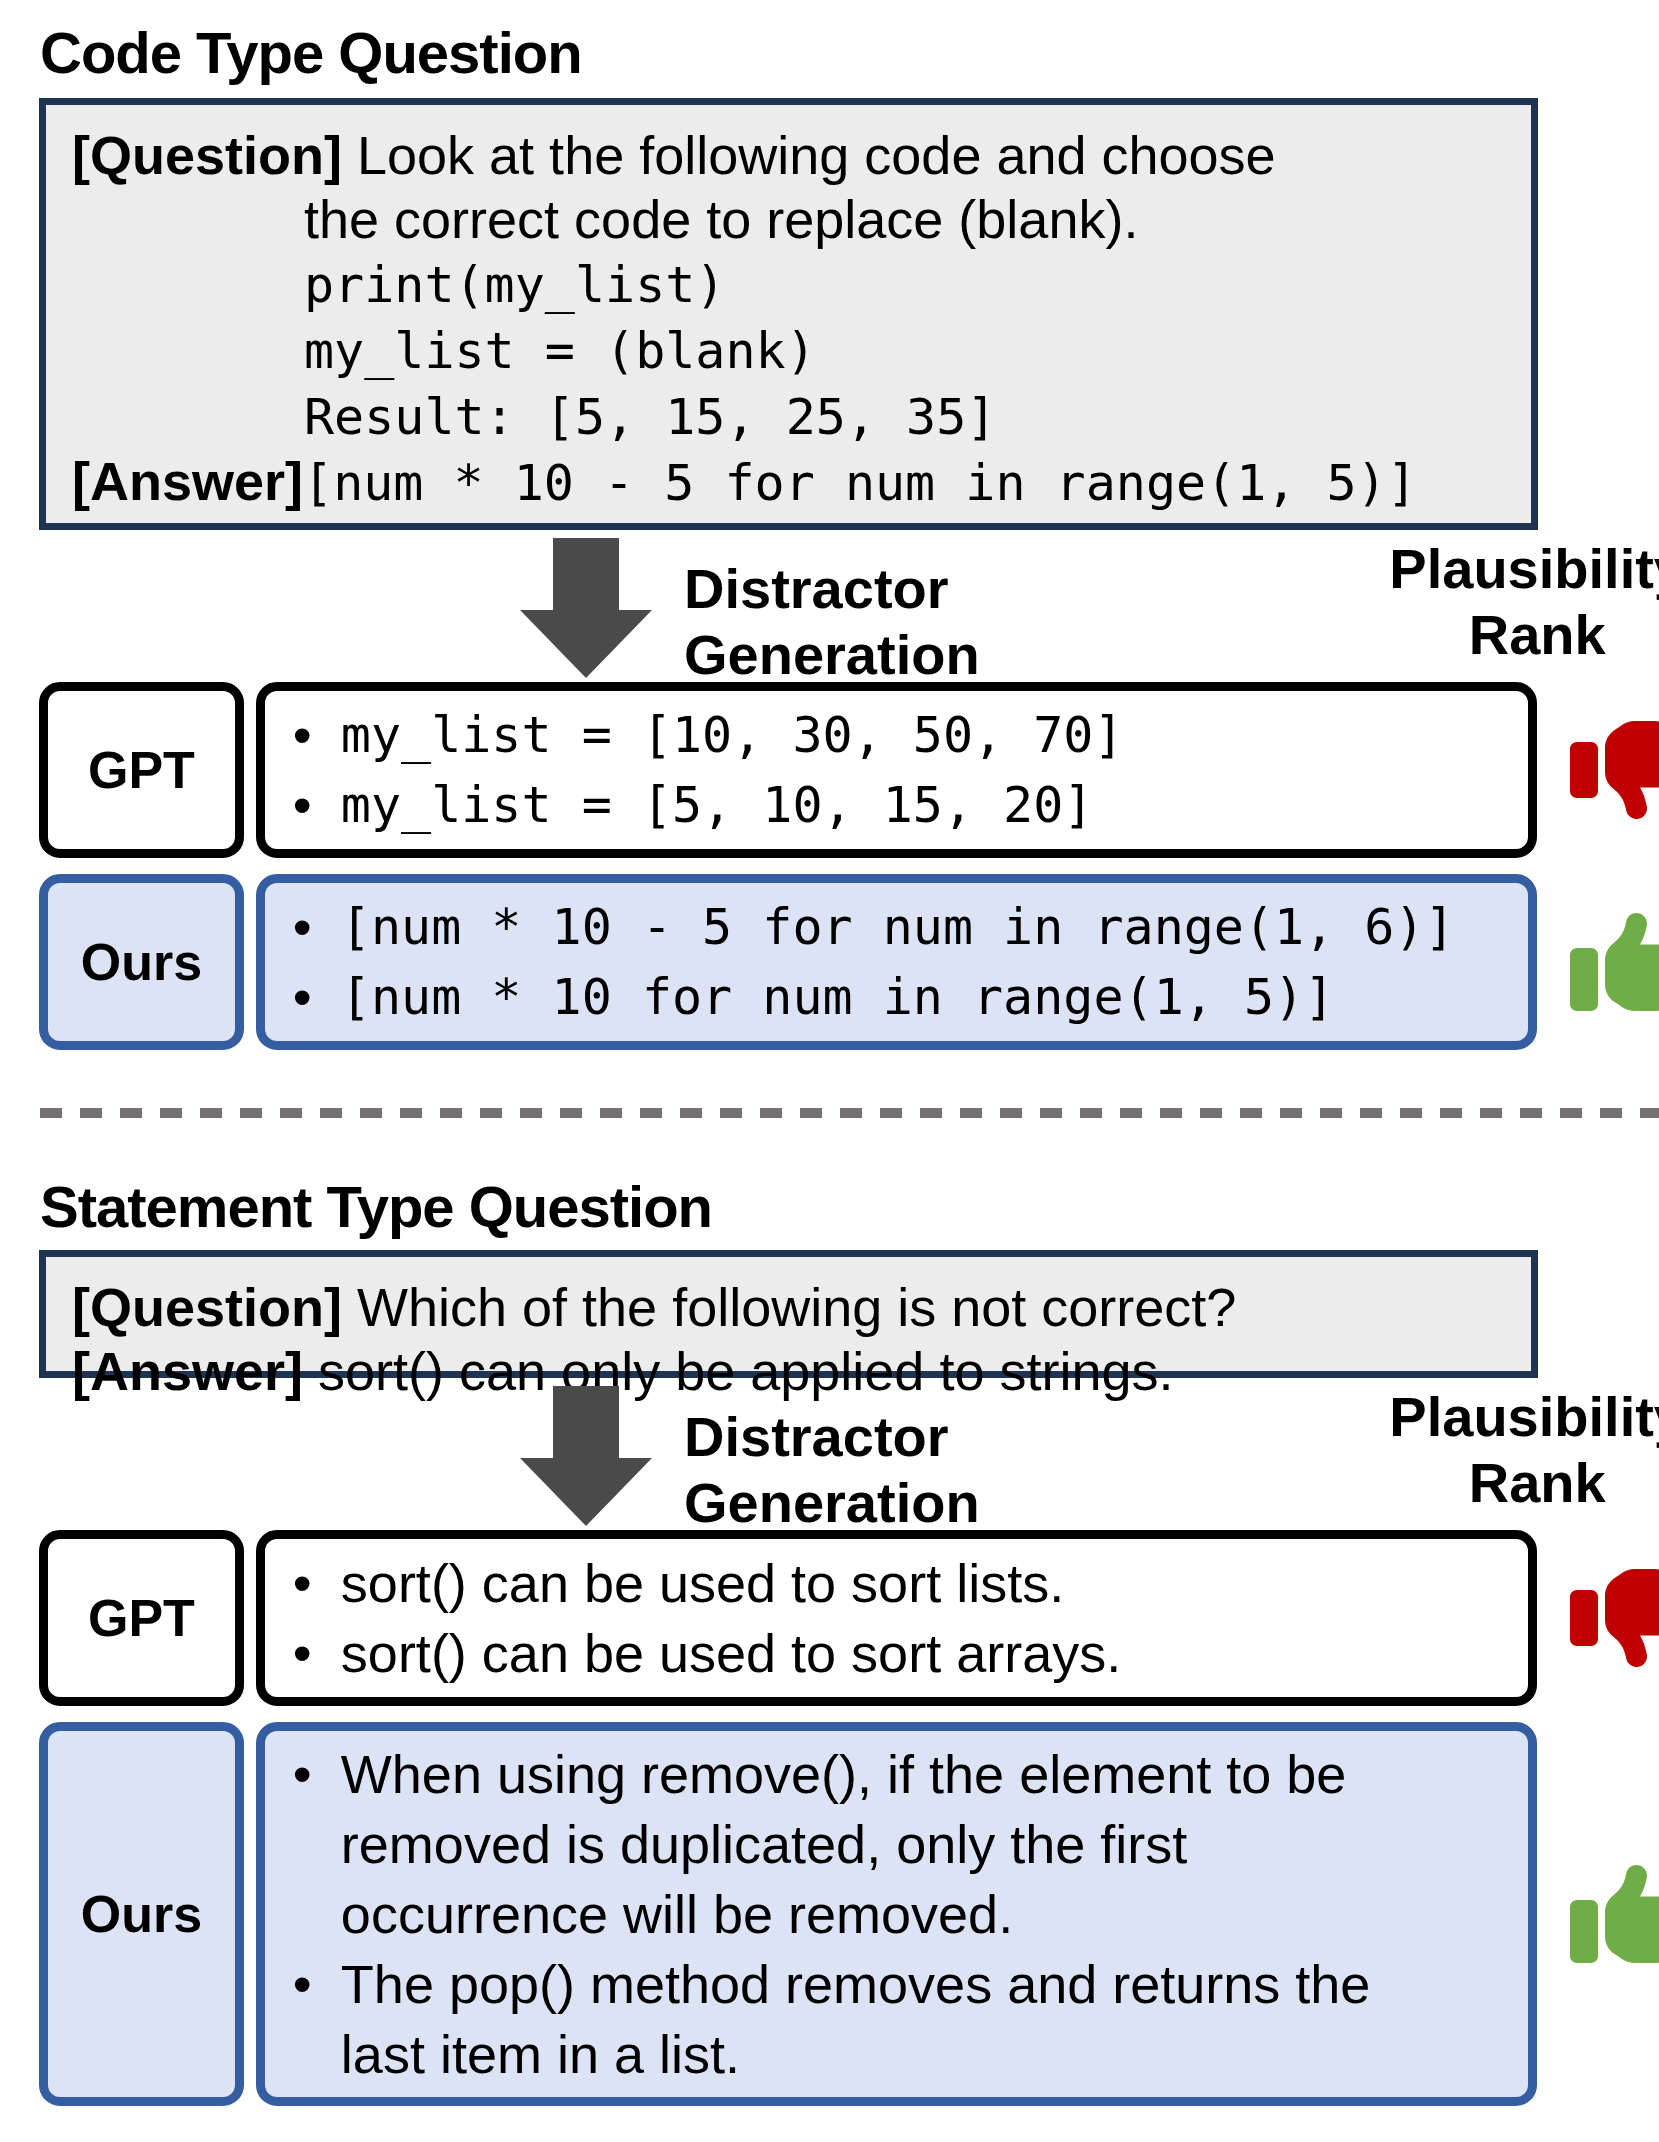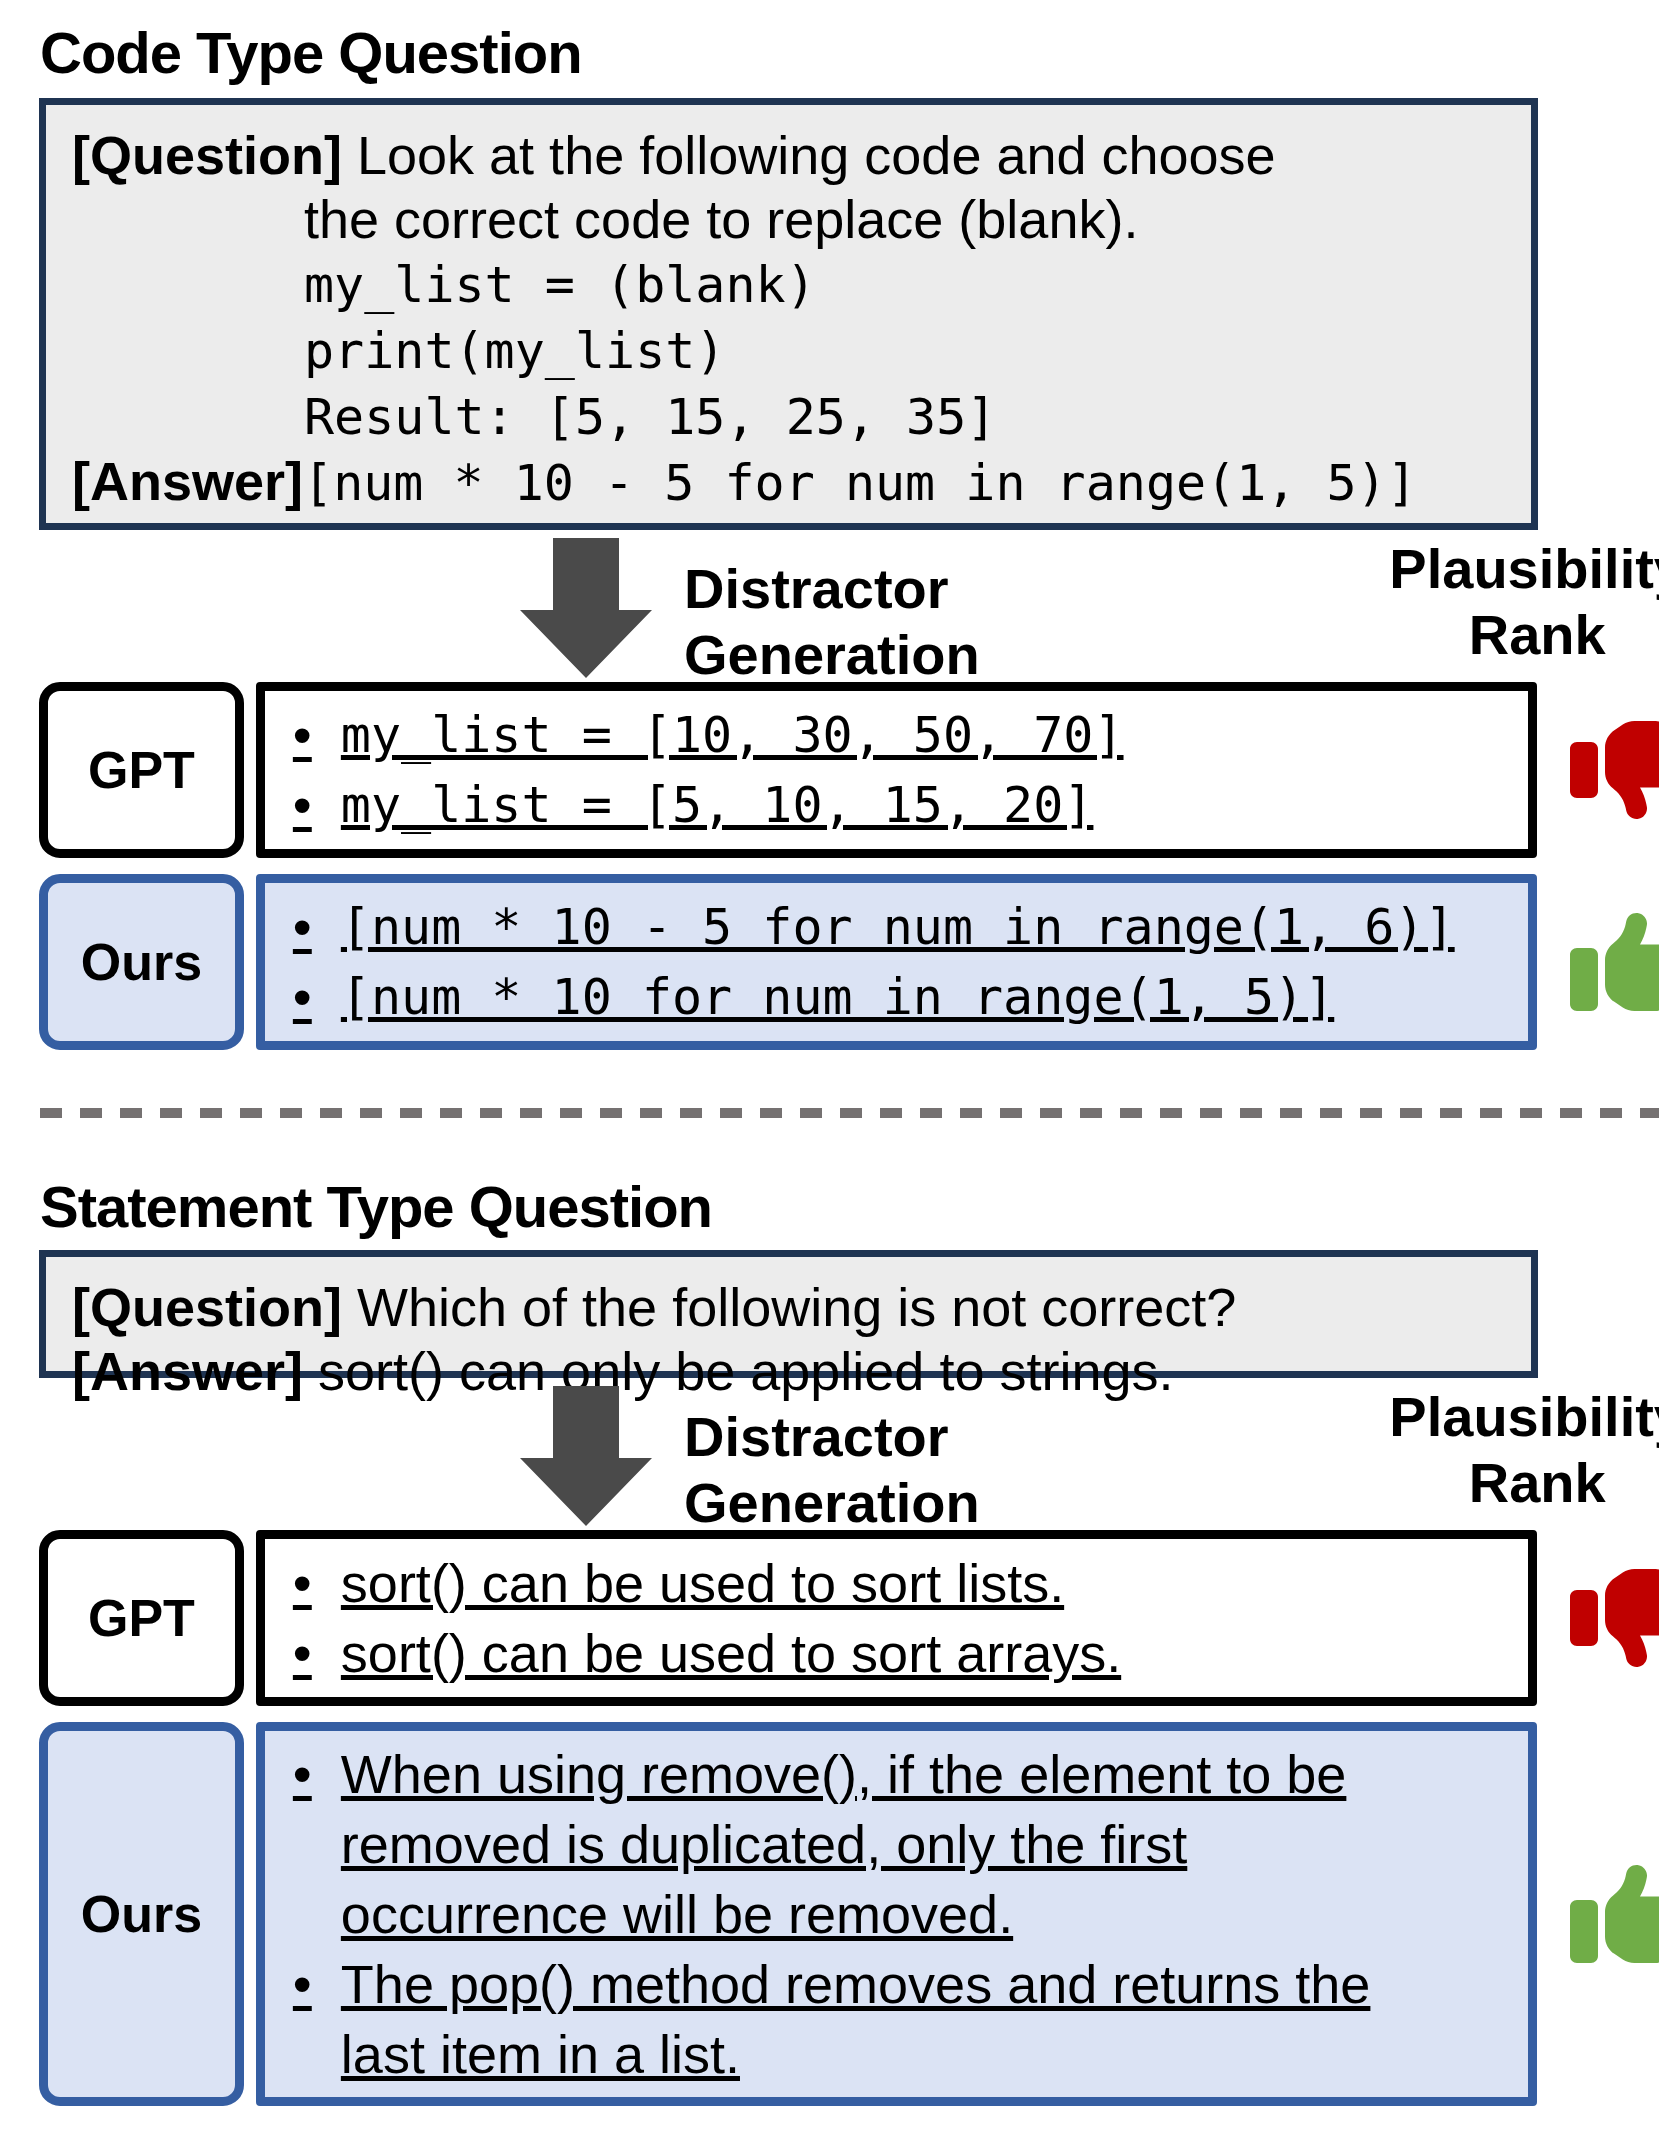--- a/index.html
+++ b/index.html
@@ -46,24 +46,23 @@
   .row { display:flex; align-items:stretch; margin-left:7px; height:176px; }
   .row.first { margin-top:0; }
   .row.second { margin-top:16px; }
   .row.tall { height:384px; }
   .label-box {
     width:205px; margin-right:12px; border-radius:21px;
     display:flex; align-items:center; justify-content:center;
     font-size:52px; font-weight:700;
   }
   .content-box {
-    width:1282px; border-radius:4px;
+    width:1282px; border-radius:21px;
     display:flex; flex-direction:column; justify-content:center;
     padding:8px 28px;
-    text-decoration:underline;
   }
   .gpt-style  { border:9px solid #000000; background:#ffffff; }
   .ours-style { border:9px solid #355ea2; background:#dbe3f4; }
 
   .bullet { display:flex; align-items:flex-start; }
   .bullet + .bullet { margin-top:6px; }
   .bullet .dot { width:48px; flex:none; font-size:54px; line-height:64px; }
   .bullet .dot::before { content:"\2022"; }
   .btxt { font-size:54px; line-height:64px; white-space:pre; }
   .btxt.code { font-size:50px; line-height:64px; }
@@ -85,22 +84,22 @@
 </head>
 <body>
 
 <div class="page">
 
   <div class="section-title">Code Type Question</div>
 
   <div class="qbox" id="qbox1">
     <div class="qline"><span class="qlabel">[Question] </span><span class="qtext">Look at the following code and choose</span></div>
     <div class="qline indent"><span class="qtext">the correct code to replace (blank).</span></div>
+    <div class="qline indent"><span class="qtext code">print(my_list)</span></div>
     <div class="qline indent"><span class="qtext code">my_list = (blank)</span></div>
-    <div class="qline indent"><span class="qtext code">print(my_list)</span></div>
     <div class="qline indent"><span class="qtext code">Result: [5, 15, 25, 35]</span></div>
     <div class="qline"><span class="qlabel">[Answer]</span><span class="qtext code">[num * 10 - 5 for num in range(1, 5)]</span></div>
   </div>
 
   <div class="arrow-row">
     <svg class="arrow-svg" width="132" height="140" viewBox="0 0 132 140">
       <polygon points="33,0 99,0 99,72 132,72 66,140 0,72 33,72" fill="#4a4a4a"></polygon>
     </svg>
     <div class="gen-label">
       <div>Distractor</div>

